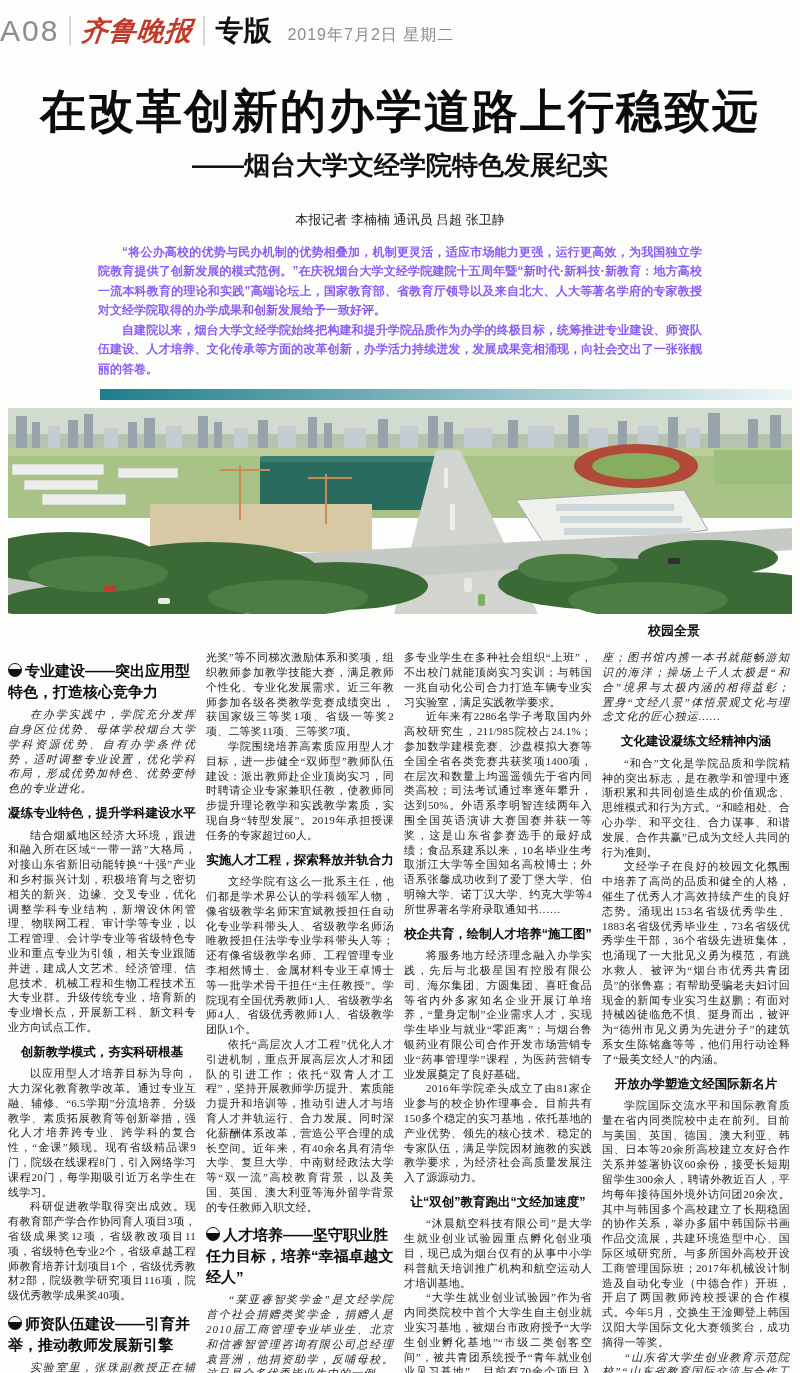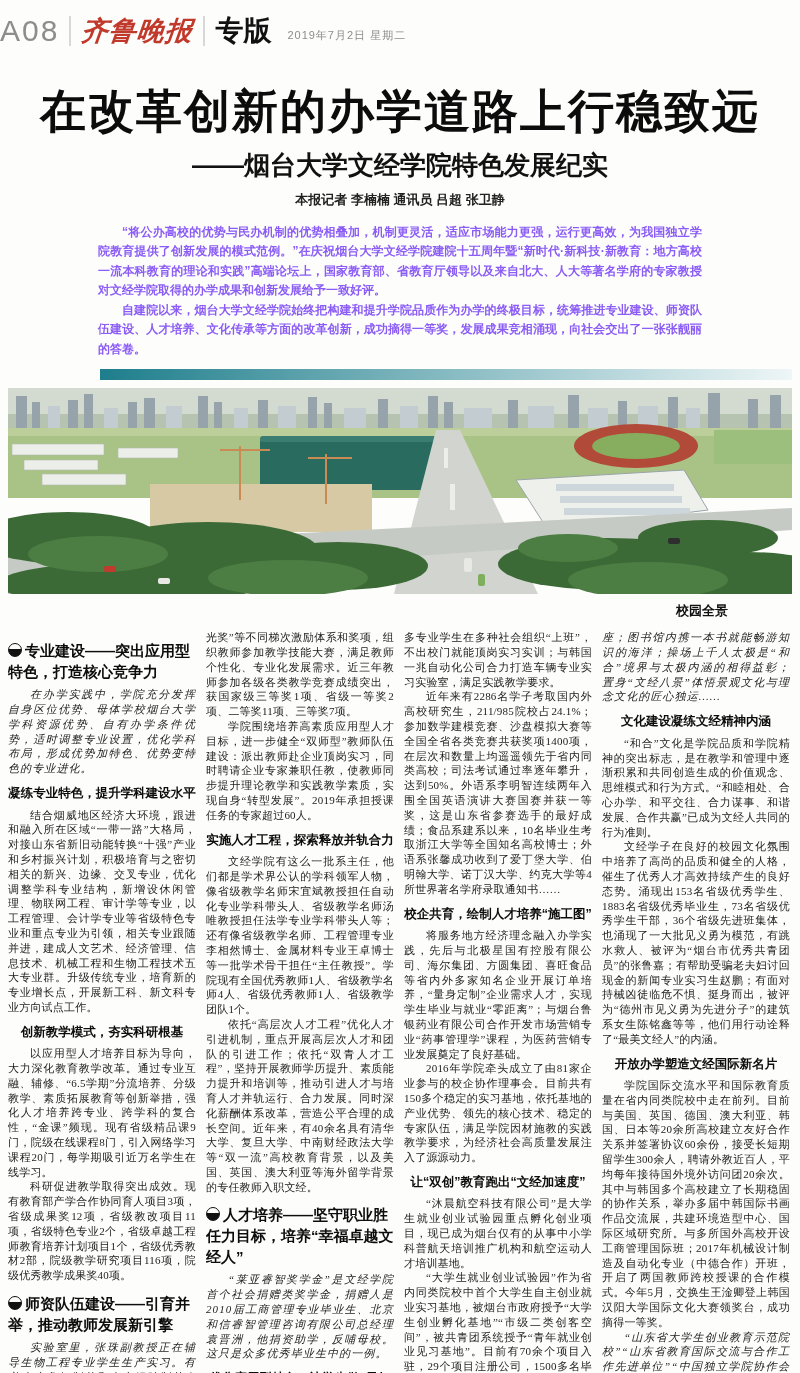--- a/index.html
+++ b/index.html
@@ -4,37 +4,37 @@
 <style>
   html,body{margin:0;padding:0;background:#ffffff;}
   .page{position:relative;width:800px;height:1373px;background:#fdfdfc;overflow:hidden;
         font-family:"Liberation Serif","DejaVu Serif",serif;color:#1b1b1b;}
   
   .hdr{display:flex;align-items:center;padding:10px 0 0 0;height:42px;}
   .pageno{font-family:"Liberation Sans","DejaVu Sans",sans-serif;font-size:30px;color:#8d8d8d;letter-spacing:2px;}
   .vline{width:2px;height:30px;background:#d8d8d8;margin:0 10px;}
   .logo{font-size:27px;font-weight:bold;font-style:italic;transform:skewX(-6deg);letter-spacing:1px;}
   .seclabel{font-family:"Liberation Sans","DejaVu Sans",sans-serif;font-size:28px;font-weight:900;color:#111;}
-  .dateline{font-family:"Liberation Sans","DejaVu Sans",sans-serif;font-size:11px;color:#8c8c8c;margin:8px 0 0 16px;letter-spacing:1px;}
+  .dateline{font-family:"Liberation Sans","DejaVu Sans",sans-serif;font-size:16px;color:#8c8c8c;margin:8px 0 0 16px;letter-spacing:1px;}
   
   h1.headline{margin:30px 10px 0;text-align:center;font-family:"Liberation Sans","DejaVu Sans",sans-serif;
      font-size:46px;font-weight:900;letter-spacing:2px;color:#0c0c0c;line-height:1.3;}
   h2.subhead{margin:6px 0 0;text-align:center;font-family:"Liberation Sans","DejaVu Sans",sans-serif;
      font-size:26px;font-weight:800;color:#111;}
-  .byline{margin-top:8px;text-align:center;font-family:"Liberation Sans","DejaVu Sans",sans-serif;
-     font-size:13px;font-weight:700;color:#222;}
+  .byline{margin-top:28px;text-align:center;font-family:"Liberation Sans","DejaVu Sans",sans-serif;
+     font-size:13px;font-weight:400;color:#222;}
   
   .intro{width:604px;margin:14px auto 0;font-family:"Liberation Sans","DejaVu Sans",sans-serif;
      font-size:12px;font-weight:700;line-height:19.5px;text-align:justify;color:#8b5cf6;}
   .intro p{margin:0;text-indent:2em;}
   .tealbar{width:692px;height:11px;margin:10px 0 0 100px;}
   
   figure.photo{margin:8px;width:784px;height:206px;overflow:hidden;}
   .caption{font-family:"Liberation Sans","DejaVu Sans",sans-serif;font-size:13px;font-weight:700;
-     text-align:right;padding-right:72px;margin-top:4px;color:#111;}
+     text-align:right;padding-right:100px;margin-top:4px;color:#111;}
   
   .cols{display:flex;gap:10px;margin:10px 8px 0;height:812px;overflow:hidden;}
   .col{width:188px;flex:0 0 188px;text-align:justify;overflow:hidden;}
   .col p{margin:0;font-size:11px;line-height:14.8px;letter-spacing:.2px;color:#1c1c1c;}
   .col p.p, .col p.kai{text-indent:2em;}
   .col p.p-cont, .col p.kai-cont{text-indent:0;}
   .col p.kai, .col p.kai-cont{font-style:italic;letter-spacing:1.1px;color:#222;}
   h3.sec{margin:10px 0 5px;font-family:"Liberation Sans","DejaVu Sans",sans-serif;
      font-size:15px;font-weight:900;line-height:1.4;color:#0d0d0d;text-align:left;text-justify:none;}
   .mark{display:inline-block;width:12px;height:12px;border:1.6px solid #111;border-radius:50%;
@@ -55,21 +55,21 @@
     <span class="seclabel">专版</span>
     <span class="dateline">2019年7月2日  星期二</span>
   </header>
 
   <h1 class="headline">在改革创新的办学道路上行稳致远</h1>
   <h2 class="subhead">——烟台大学文经学院特色发展纪实</h2>
   <div class="byline">本报记者  李楠楠   通讯员  吕超  张卫静</div>
 
   <section class="intro">
     <p>“将公办高校的优势与民办机制的优势相叠加，机制更灵活，适应市场能力更强，运行更高效，为我国独立学院教育提供了创新发展的模式范例。”在庆祝烟台大学文经学院建院十五周年暨“新时代·新科技·新教育：地方高校一流本科教育的理论和实践”高端论坛上，国家教育部、省教育厅领导以及来自北大、人大等著名学府的专家教授对文经学院取得的办学成果和创新发展给予一致好评。</p>
-    <p>自建院以来，烟台大学文经学院始终把构建和提升学院品质作为办学的终极目标，统筹推进专业建设、师资队伍建设、人才培养、文化传承等方面的改革创新，成功摘得一等奖，发展成果竞相涌现，向社会交出了一张张靓丽的答卷。</p>
+    <p>自建院以来，烟台大学文经学院始终把构建和提升学院品质作为办学的终极目标，统筹推进专业建设、师资队伍建设、人才培养、文化传承等方面的改革创新，办学活力持续迸发，发展成果竞相涌现，向社会交出了一张张靓丽的答卷。</p>
   </section>
 
   <div class="tealbar" style="background: linear-gradient(90deg, rgb(30, 126, 140), rgb(238, 246, 247));"></div>
 
   <figure class="photo">
     <svg width="784" height="206" viewBox="0 0 784 206" preserveAspectRatio="none">
 
       <rect x="0" y="0" width="784" height="40" fill="#d3dacf"></rect>
       <rect x="0" y="26" width="784" height="16" fill="#b6c3b0"></rect>
       <g fill="#97a3ab">

